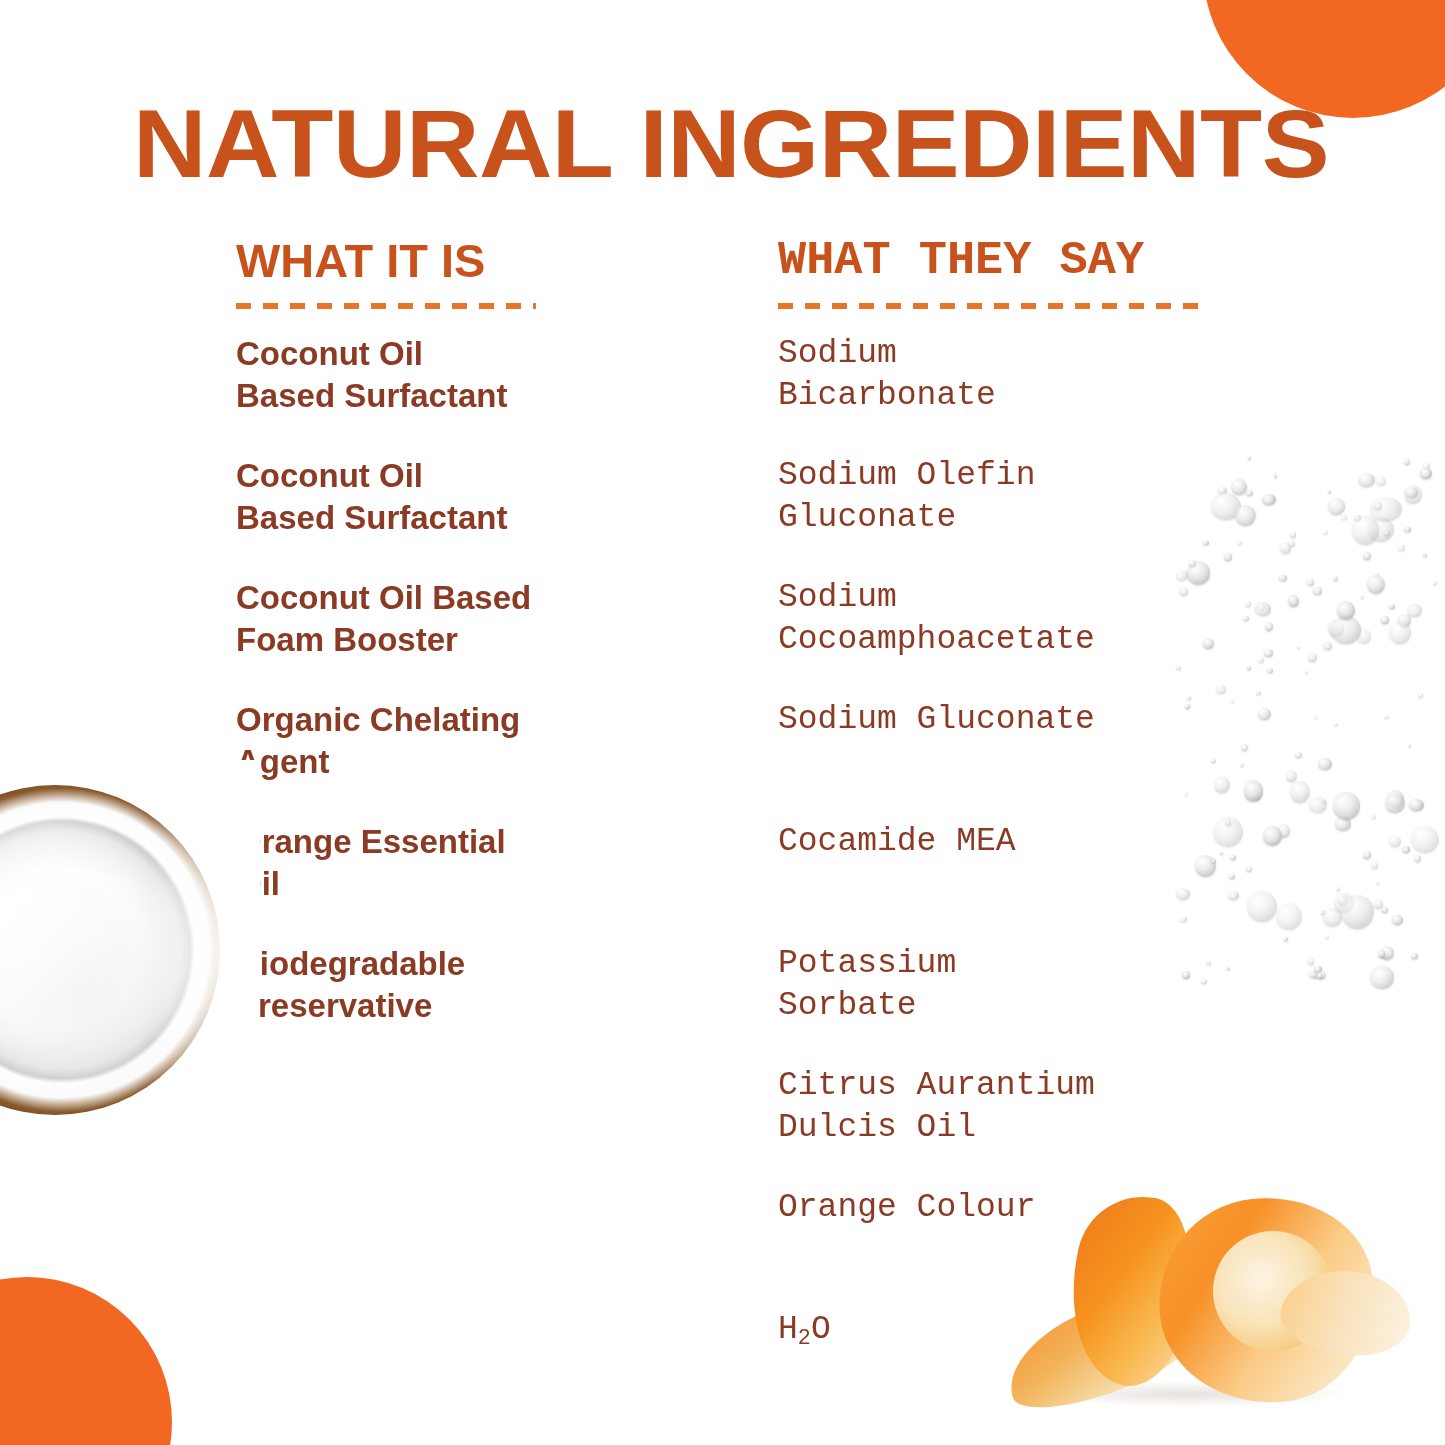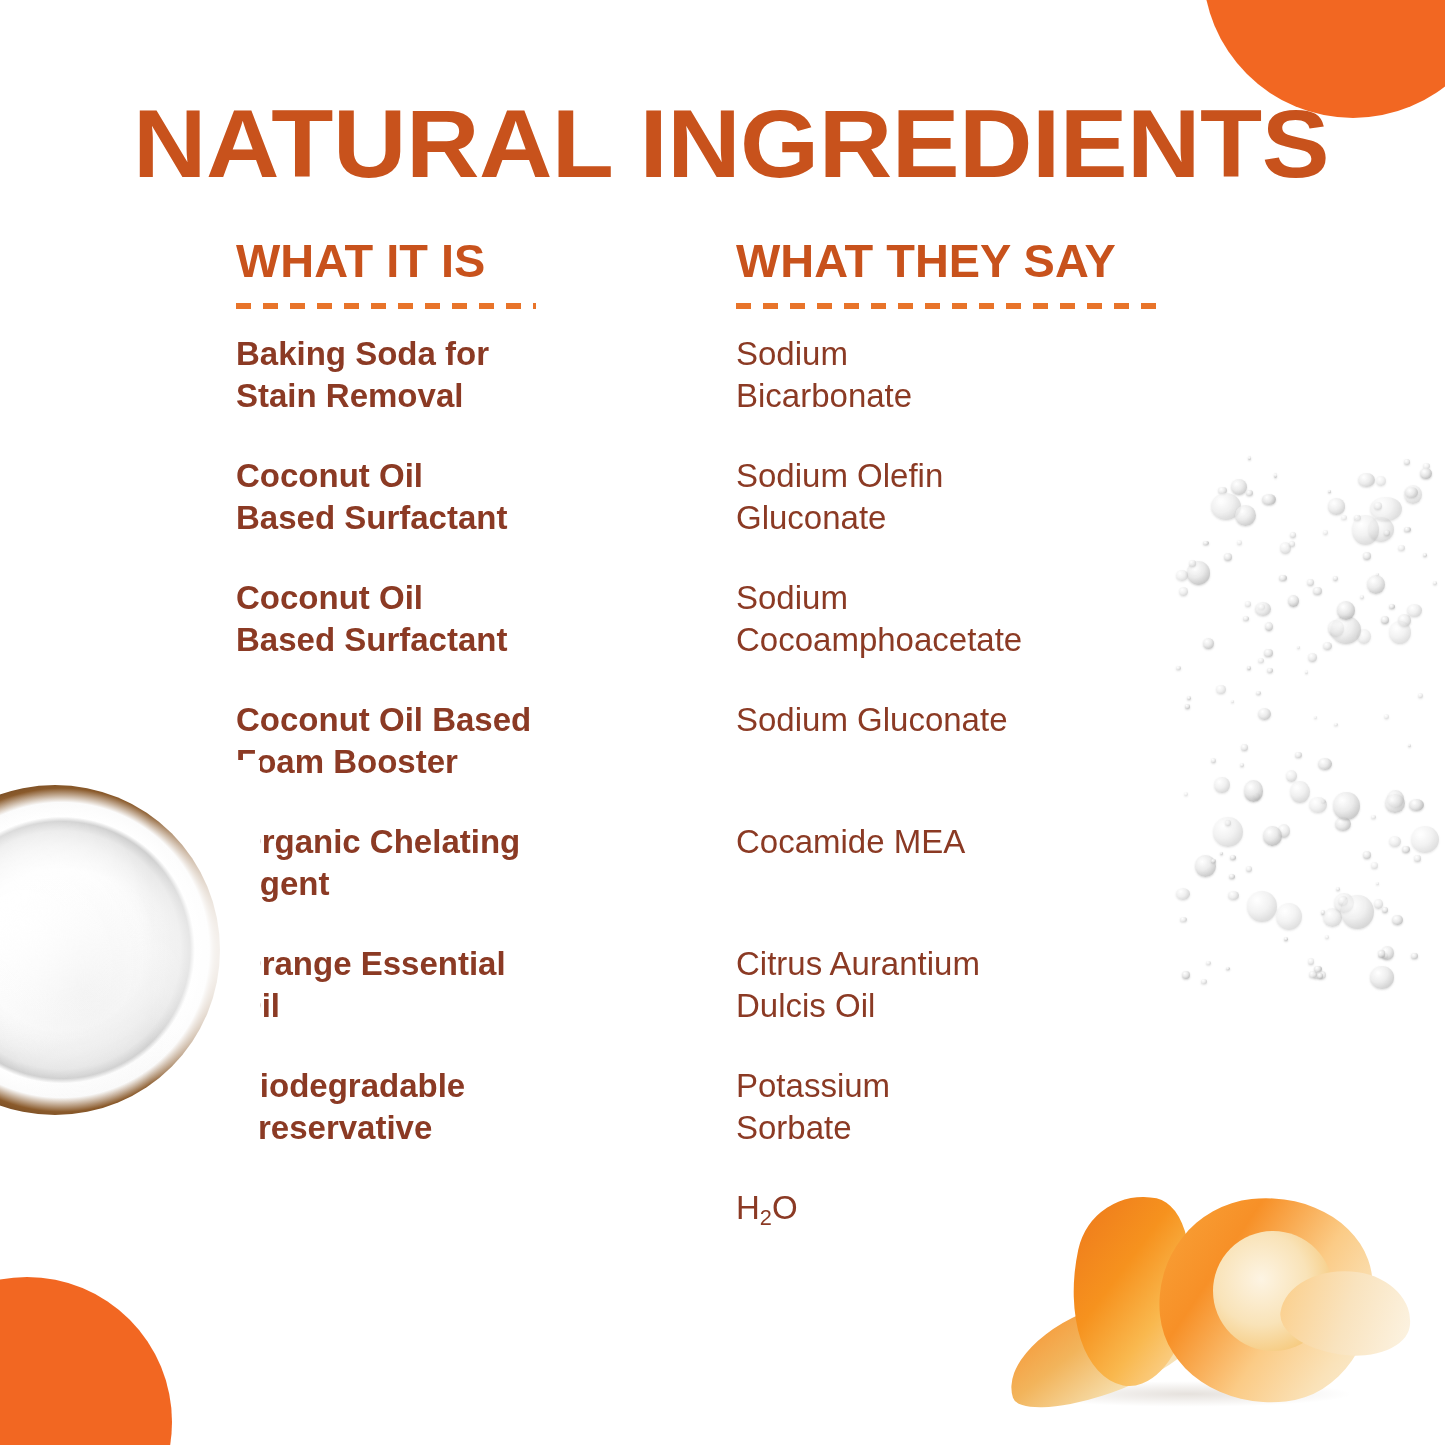--- a/index.html
+++ b/index.html
@@ -57,21 +57,21 @@
     left: 0;
     top: 236px;
     width: 1445px;
     height: 1120px;
   }
   .col {
     position: absolute;
     top: 0;
   }
   .col-left  { left: 236px; width: 470px; }
-  .col-right { left: 736px; width: 470px; }
+  .col-right { left: 778px; width: 470px; font-family: Liberation Mono, monospace; }
 
   .col-head {
     font-size: 46px;
     line-height: 50px;
     font-weight: 700;
     color: #C8521C;
     letter-spacing: 0px;
     transform: scaleX(1.02);
     transform-origin: left top;
     white-space: nowrap;
@@ -230,24 +230,20 @@
 
   <div class="title">NATURAL INGREDIENTS</div>
 
   <div class="cols">
 
     <div class="col col-left">
       <div class="col-head">WHAT IT IS</div>
       <div class="dash-rule rule-left"></div>
       <div class="rows">
         <div class="row">
-            <div class="cell cell-what-it-is">Baking Soda for
-Stain Removal</div>
-          </div>
-        <div class="row">
             <div class="cell cell-what-it-is">Coconut Oil
 Based Surfactant</div>
           </div>
         <div class="row">
             <div class="cell cell-what-it-is">Coconut Oil
 Based Surfactant</div>
           </div>
         <div class="row">
             <div class="cell cell-what-it-is">Coconut Oil Based
 Foam Booster</div>
@@ -283,26 +279,29 @@
             <div class="cell cell-what-they-say">Sodium
 Cocoamphoacetate</div>
           </div>
         <div class="row">
             <div class="cell cell-what-they-say">Sodium Gluconate</div>
           </div>
         <div class="row">
             <div class="cell cell-what-they-say">Cocamide MEA</div>
           </div>
         <div class="row">
+            <div class="cell cell-what-they-say">Potassium
+Sorbate</div>
+          </div>
+        <div class="row">
             <div class="cell cell-what-they-say">Citrus Aurantium
 Dulcis Oil</div>
           </div>
         <div class="row">
-            <div class="cell cell-what-they-say">Potassium
-Sorbate</div>
+            <div class="cell cell-what-they-say">Orange Colour</div>
           </div>
         <div class="row">
             <div class="cell cell-what-they-say">H<sub>2</sub>O</div>
           </div>
       </div>
     </div>
 
   </div>
 
   <div class="coconut"></div>

